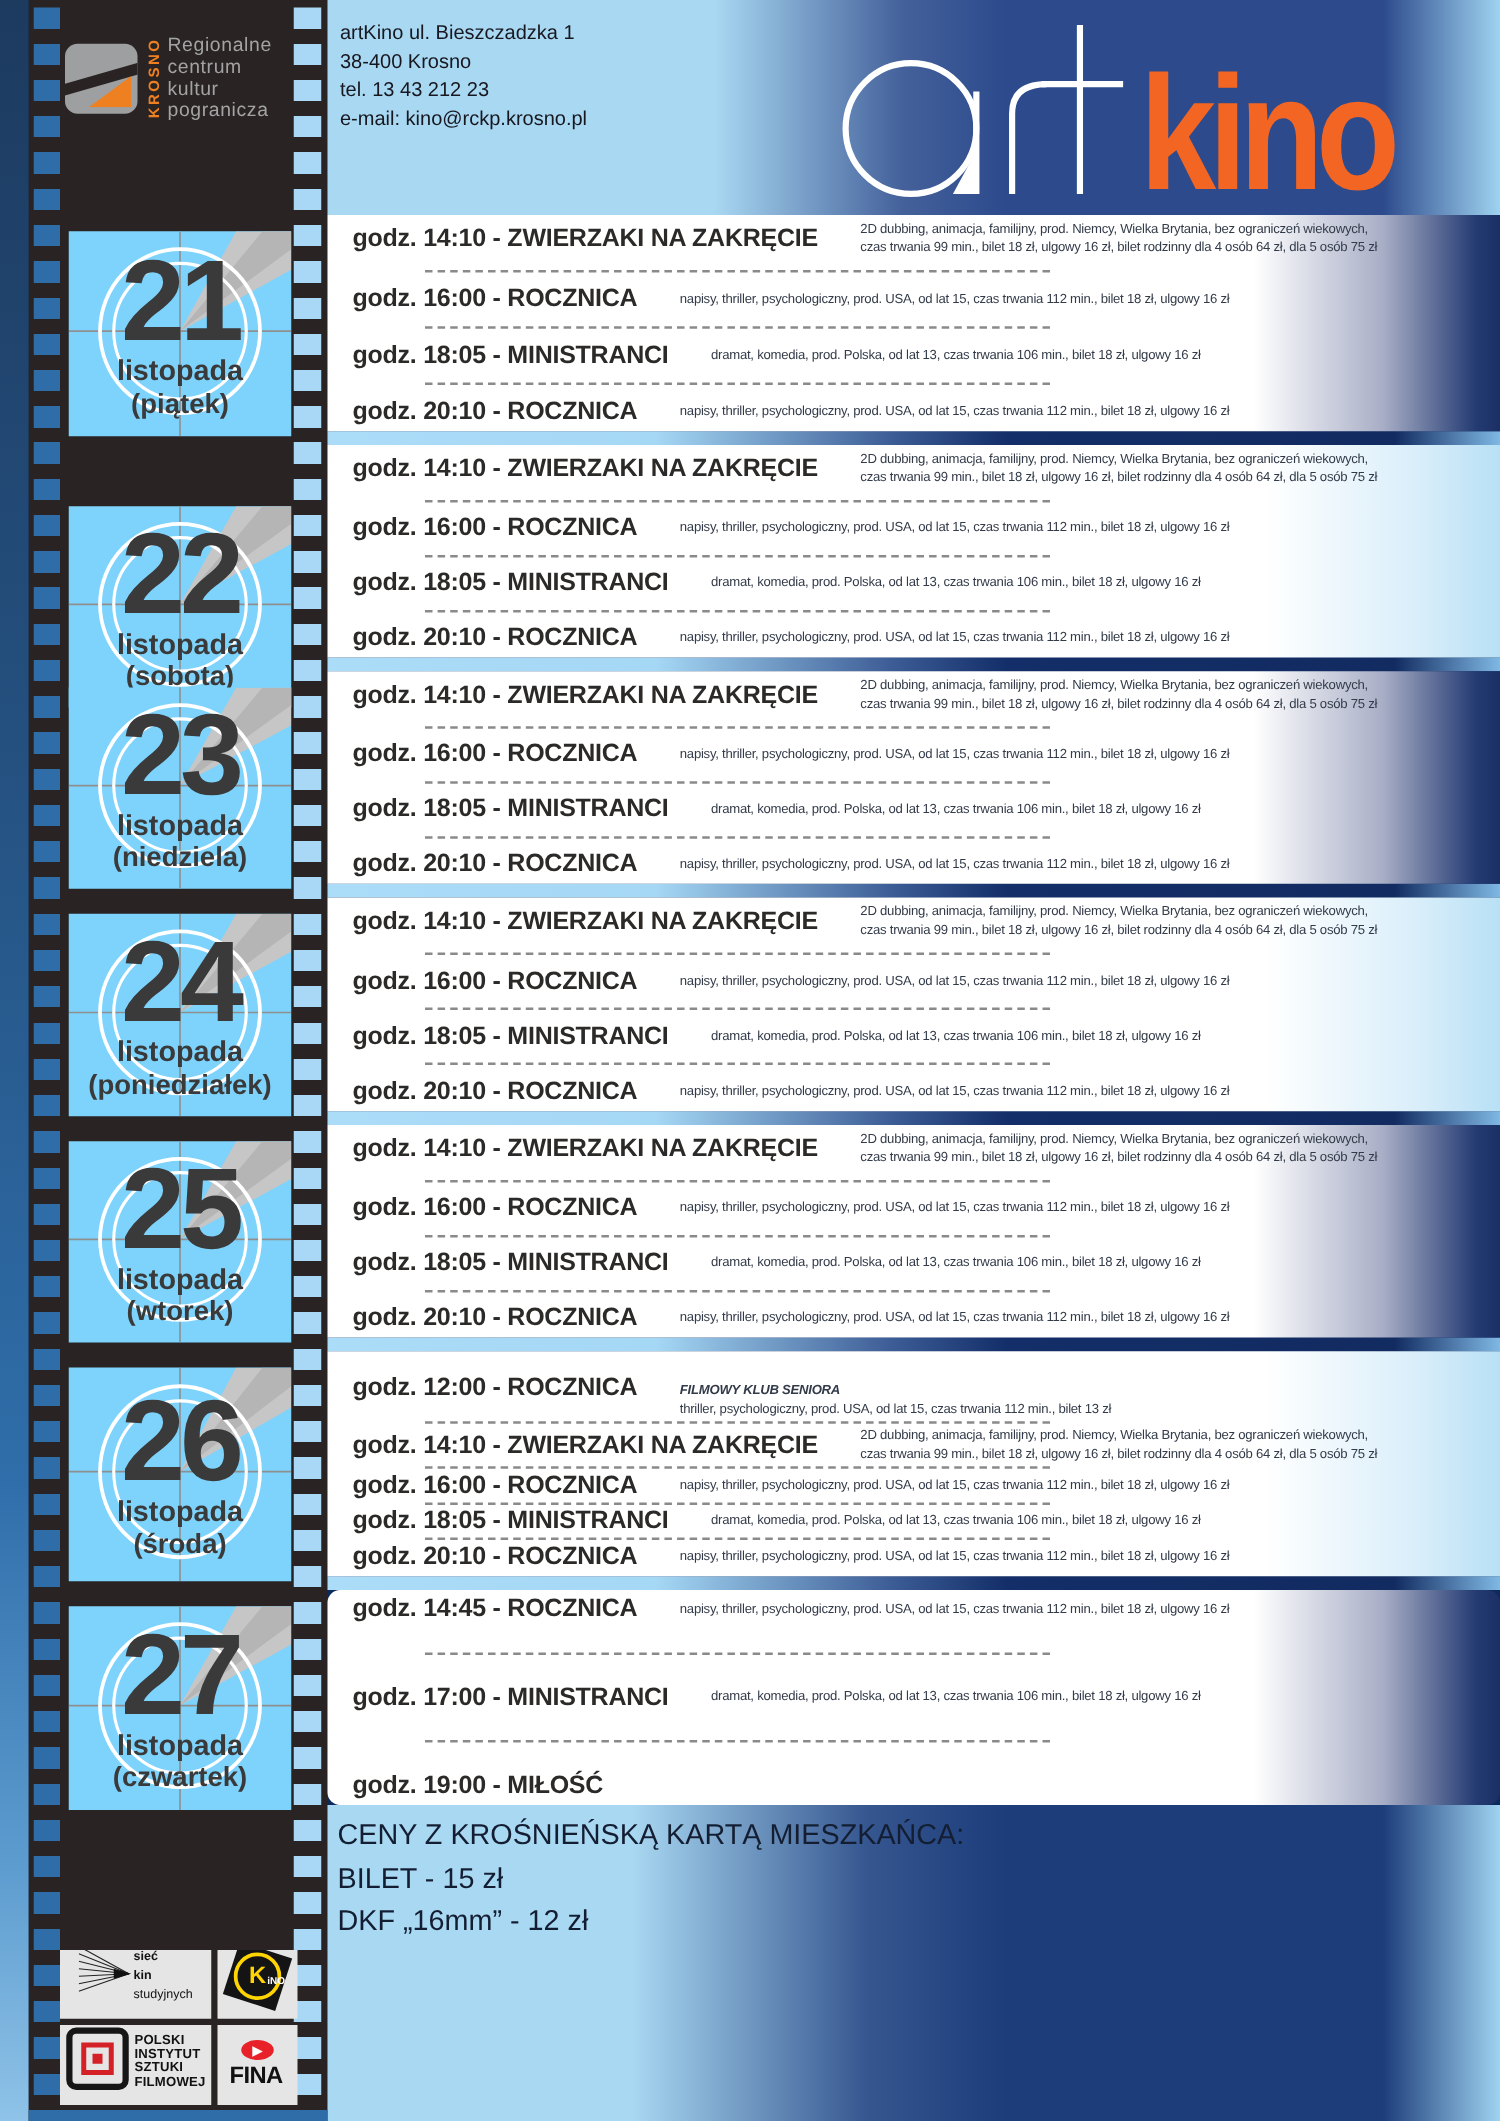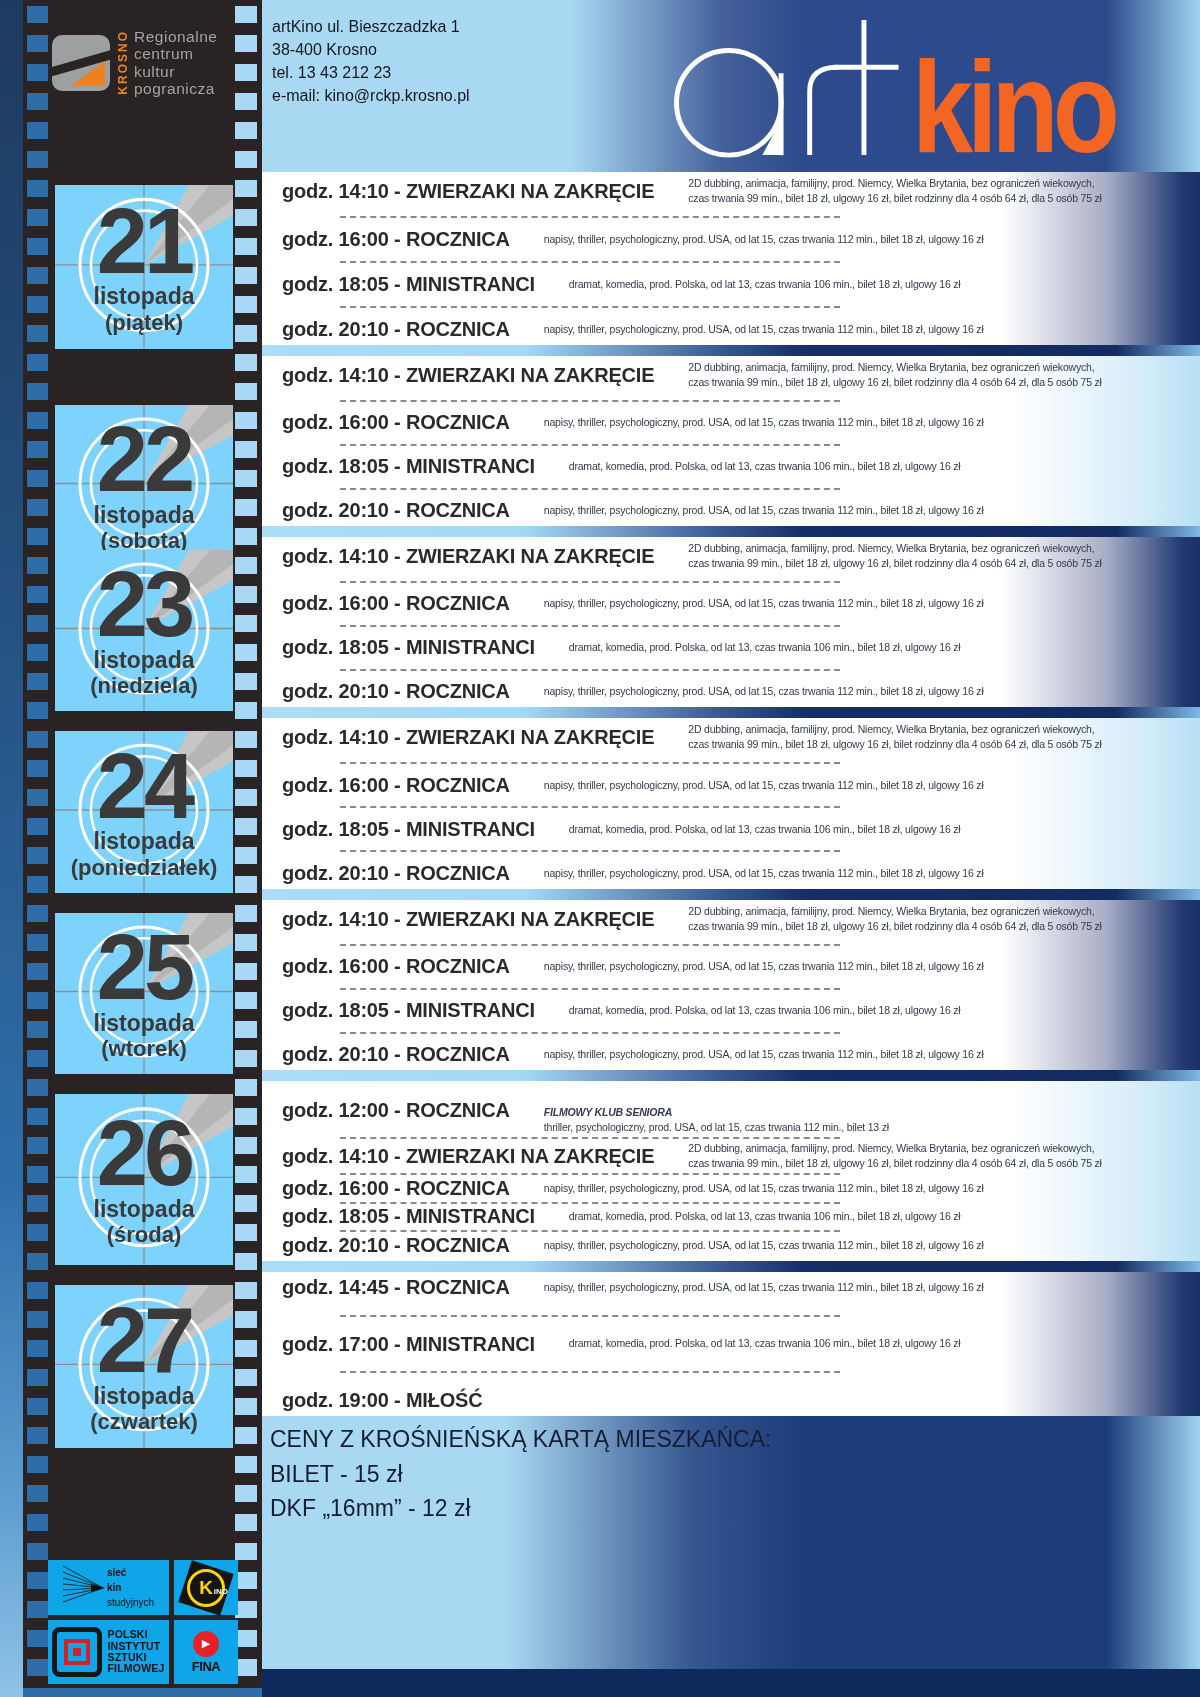--- a/index.html
+++ b/index.html
@@ -35,43 +35,43 @@
   .dc-deco{position:absolute;left:0;top:0;width:100%;height:100%;}
   .dc-text{position:relative;z-index:2;height:100%;display:flex;flex-direction:column;
       align-items:center;justify-content:center;gap:0;}
   .dc-number{font-size:92px;font-weight:bold;color:#3a3a3a;line-height:.92;letter-spacing:-4px;}
   .dc-month{font-size:23px;font-weight:bold;color:#3a3a3a;line-height:1.15;}
   .dc-weekday{font-size:22px;font-weight:bold;color:#3a3a3a;line-height:1.15;white-space:nowrap;}
 
   
   .logos{position:absolute;left:48px;top:1560px;width:191px;display:grid;
       grid-template-columns:121px 64px;grid-template-rows:55px 64px;gap:5px;z-index:3;}
-  .logo-box{background:#0ea5e9;display:flex;align-items:center;justify-content:center;
-      overflow:hidden;padding:2px;}
+  .logo-box{background:#e5e5e5;display:flex;align-items:flex-end;justify-content:center;
+      overflow:hidden;padding:12px;}
   .skc{gap:2px;}
   .skc svg{flex:0 0 auto;}
   .skc-text{font-size:10px;font-weight:bold;color:#111;line-height:1.5;}
   .skc-text div:nth-child(3){font-weight:normal;}
   .kino-diamond{width:44px;height:44px;background:#141414;transform:rotate(18deg);
       display:flex;align-items:center;justify-content:center;flex:0 0 auto;}
   .kino-ring{width:32px;height:32px;border:3px solid #ffd400;border-radius:50%;
       transform:rotate(-18deg);display:flex;align-items:center;justify-content:center;position:relative;}
   .kino-k{color:#ffd400;font-weight:bold;font-size:19px;}
   .kino-ino{position:absolute;right:-6px;bottom:8px;color:#fff;font-size:8px;font-weight:bold;}
   .pisf{gap:5px;}
   .pisf-mark{width:40px;height:40px;border:5px solid #161616;border-radius:8px;
       display:flex;align-items:center;justify-content:center;flex:0 0 auto;}
   .pisf-mark-mid{width:18px;height:18px;border:4px solid #d42027;
       display:flex;align-items:center;justify-content:center;}
   .pisf-mark-core{width:8px;height:8px;background:#d42027;}
   .pisf-text{font-size:10.5px;font-weight:bold;color:#111;line-height:1.08;letter-spacing:.2px;}
   .fina{flex-direction:column;gap:2px;}
   .fina-circle{width:26px;height:26px;border-radius:50%;background:#e8202a;color:#fff;
       display:flex;align-items:center;justify-content:center;font-size:11px;align-self:center;}
-  .fina-label{font-size:13px;font-weight:900;color:#111;letter-spacing:-.5px;}
+  .fina-label{font-size:19px;font-weight:900;color:#111;letter-spacing:-.5px;}
 
   
   .main{position:absolute;left:262px;top:0;width:938px;height:1697px;}
 
   .header-band{height:172px;position:relative;
       background:linear-gradient(90deg,#a9d8f2 0%,#a9d8f2 33%,#44619b 49%,#2c4a8c 58%,#2c4a8c 90%,#9fd3f0 100%);}
   .address{position:absolute;left:10px;top:16px;font-size:16px;color:#17171f;line-height:1.43;}
   .artkino-logo{position:absolute;right:86px;top:8px;display:flex;align-items:flex-end;height:156px;}
   .art-svg{width:258px;height:148px;}
   .kino-word{color:#f26522;font-weight:bold;font-size:110px;line-height:.86;letter-spacing:-6px;
@@ -485,21 +485,21 @@
   </div>
         <div class="dash-sep"></div>
         <div class="show">
     <div class="show-title">godz. 20:10 - ROCZNICA</div>
     <div class="show-details">
             <div>napisy, thriller, psychologiczny, prod. USA, od lat 15, czas trwania 112 min., bilet 18 zł, ulgowy 16 zł</div>
           </div>
   </div>
       </section>
       <div class="sep"></div>
-      <section class="day-card edge-dark" style="height: 144px;">
+      <section class="day-card edge-dark" style="height: 172px; border-radius: 10px;">
         <div class="show">
     <div class="show-title">godz. 14:45 - ROCZNICA</div>
     <div class="show-details">
             <div>napisy, thriller, psychologiczny, prod. USA, od lat 15, czas trwania 112 min., bilet 18 zł, ulgowy 16 zł</div>
           </div>
   </div>
         <div class="dash-sep"></div>
         <div class="show">
     <div class="show-title">godz. 17:00 - MINISTRANCI</div>
     <div class="show-details">

